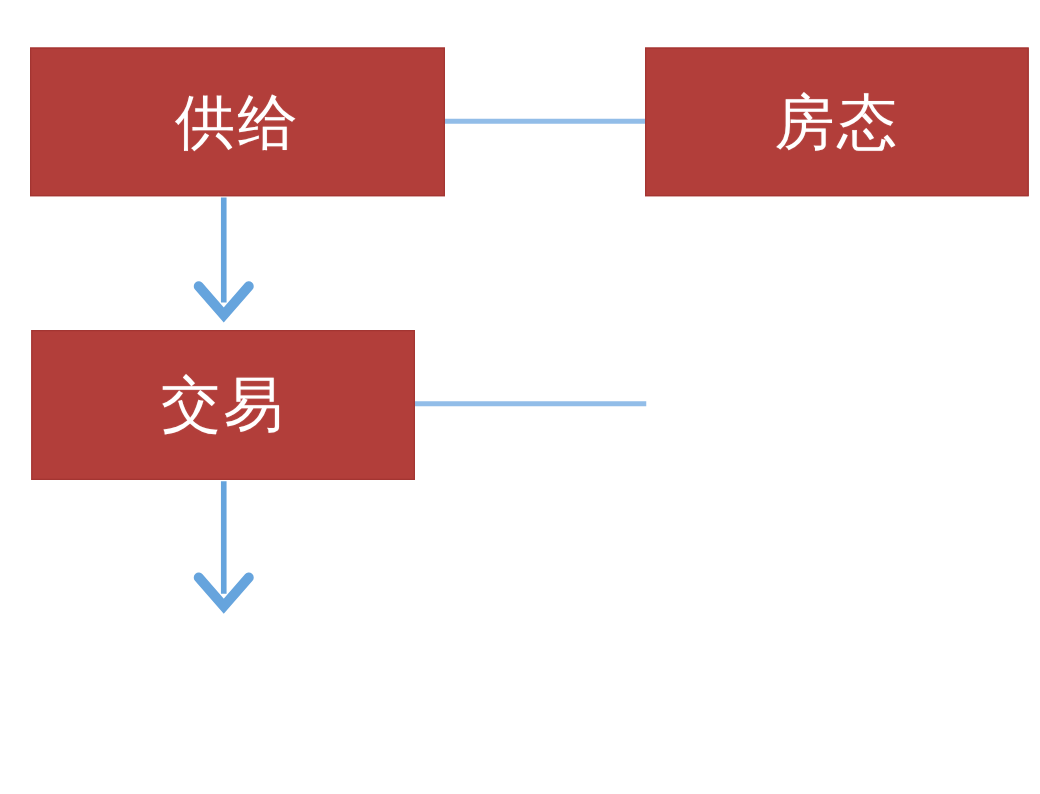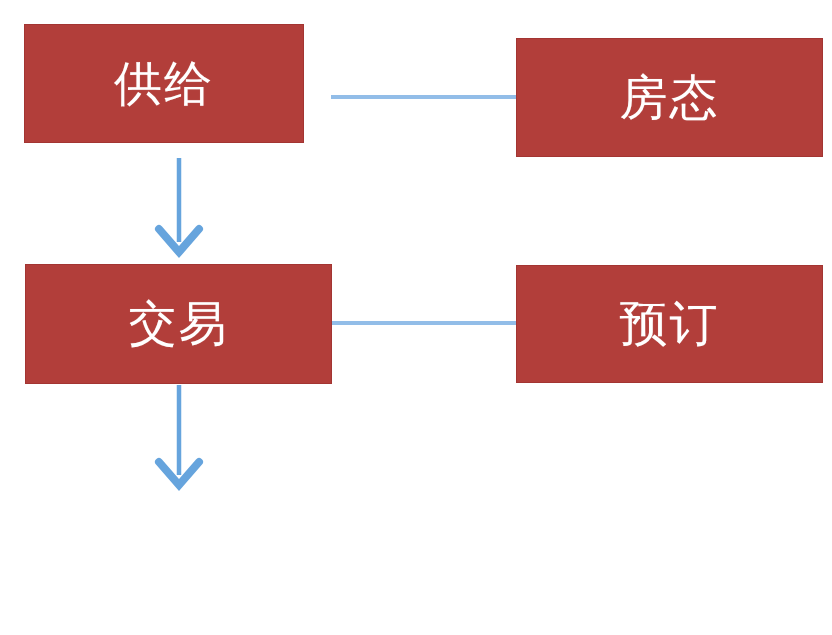--- a/index.html
+++ b/index.html
@@ -48,30 +48,27 @@
     <g>
       <line class="ashaft" x1="179" y1="158" x2="179" y2="242"></line>
       <polyline class="ahead" points="159,229 179,252 199,229"></polyline>
     </g>
     <g>
       <line class="ashaft" x1="179" y1="385" x2="179" y2="475"></line>
       <polyline class="ahead" points="159,462 179,485 199,462"></polyline>
     </g>
   </svg>
 
-  <div class="node" style="left:24px;top:24px;width:280px;height:119px">
+  <div class="node" style="left:24px;top:38px;width:332px;height:119px">
     <span>供给</span>
   </div>
 
   <div class="node" style="left:25px;top:264px;width:307px;height:120px">
     <span>交易</span>
   </div>
 
   <div class="node" style="left:516px;top:38px;width:307px;height:119px">
     <span>房态</span>
   </div>
 
-  <div class="node" style="left:516px;top:265px;width:307px;height:118px">
-    <span>预订</span>
-  </div>
 
 
 </div>
 
 </body></html>

